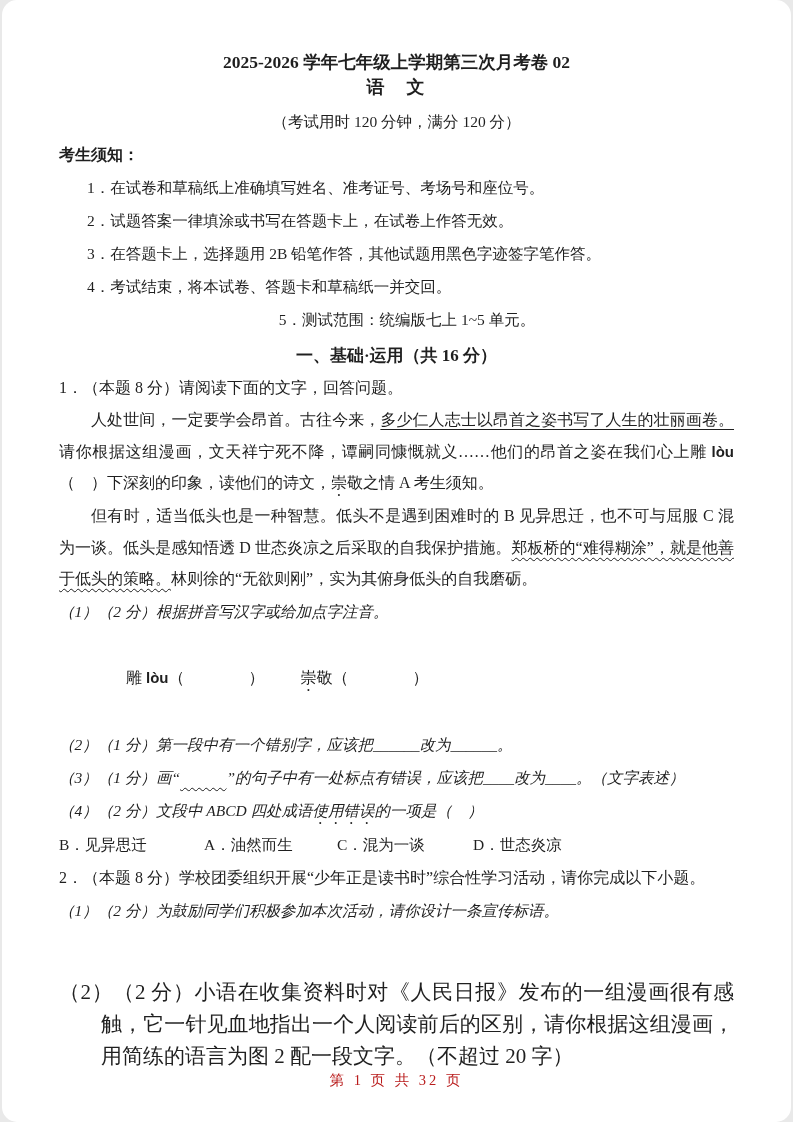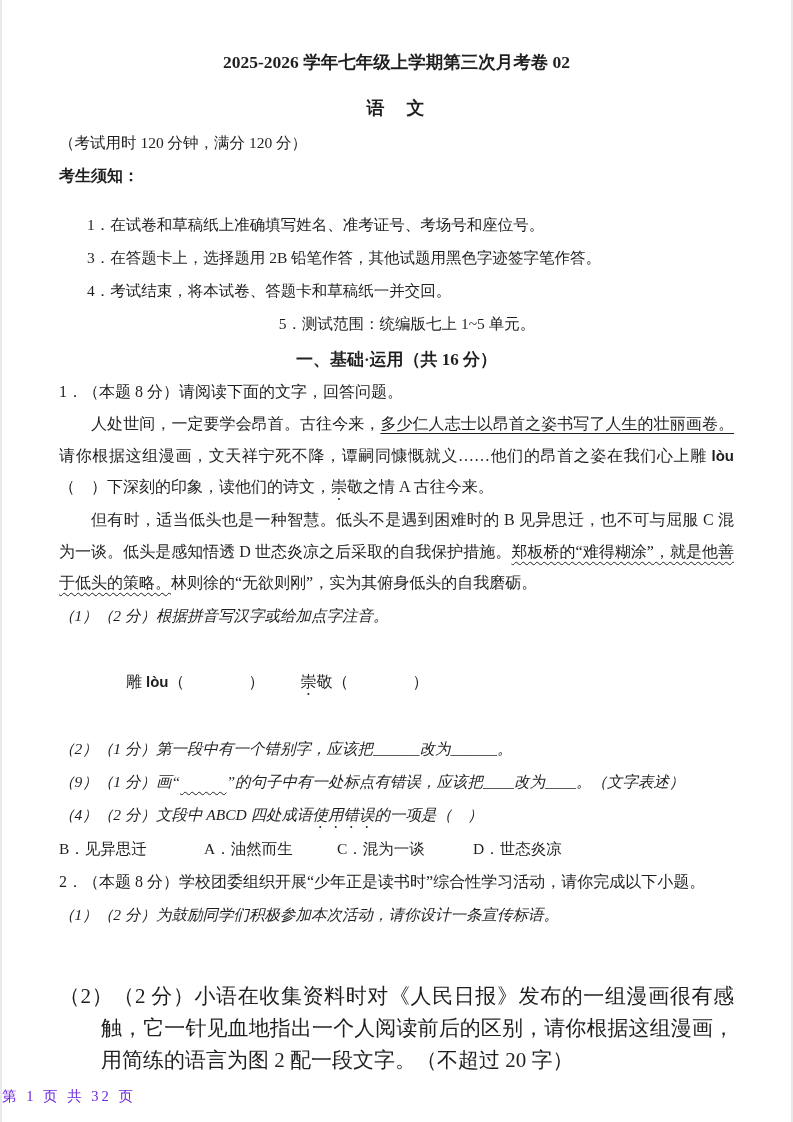--- a/index.html
+++ b/index.html
@@ -6,29 +6,30 @@
   html,body { background:#e9e9e9; }
   .page {
     position:relative;
     width:789px; height:1122px;
     margin:0 auto;
     background:#ffffff;
     color:#1f1f1f;
     font-family:"Liberation Serif","DejaVu Serif",serif;
     font-size:16px;
     overflow:hidden;
+    border-radius:15px;
   }
   .content { padding:50px 57px 0 57px; }
 
   .title    { text-align:center; font-weight:bold; font-size:17.5px; line-height:24px; }
-  .subject  { text-align:center; font-weight:bold; font-size:18px;   line-height:24px; margin-top:22px; letter-spacing:2px; }
-  .exam-info{ text-align:left; font-size:15.5px; line-height:22px; margin-top:12px; }
+  .subject  { text-align:center; font-weight:bold; font-size:18px;   line-height:24px; margin-top:1px; letter-spacing:2px; }
+  .exam-info{ text-align:center; font-size:15.5px; line-height:22px; margin-top:12px; }
 
   .notice-head { font-weight:bold; font-size:16px; line-height:24px; margin-top:10px; }
-  .notice-list { margin-top:20px; }
+  .notice-list { margin-top:4px; }
   .notice-item { font-size:15.5px; line-height:33px; padding-left:28px; }
   .notice-item.item-5 { padding-left:21px;text-align:center; }
 
   .sec-head { text-align:center; font-weight:bold; font-size:17px; line-height:30px; margin-top:5px; }
 
   .q-stem   { font-size:16px; line-height:33px; white-space:nowrap; }
   .para     { font-size:16px; line-height:31.5px; text-indent:2em; text-align:justify; }
   .subq     { font-size:15.5px; line-height:33px; white-space:nowrap;font-style:italic; }
   .subq-wrap{ font-size:21px; line-height:32px; text-align:justify; padding-left:2em; text-indent:-2em; }
 
@@ -48,64 +49,65 @@
 
   .options { display:flex; font-size:15.5px; line-height:33px; }
   .options .opt { flex:0 0 auto; }
   .options .opt-a { width:133px; }
   .options .opt-b { width:145px; }
   .options .opt-c { width:136px; }
 
   .answer-gap { height:49px; }
 
   .footer {
-    position:absolute; left:0; bottom:16px; width:100%;
-    text-align:left; font-size:14.5px; color:#6d28d9; letter-spacing:3px;
+    position:absolute; left:0; bottom:32px; width:100%;
+    text-align:center; font-size:14.5px; color:#b91c1c; letter-spacing:3px;
   }
 </style>
 </head>
 <body>
 
 <div class="page">
   <div class="content">
 
     <div class="title">2025-2026 学年七年级上学期第三次月考卷 02</div>
     <div class="subject">语　文</div>
     <div class="exam-info">（考试用时 120 分钟，满分 120 分）</div>
 
     <div class="notice-head">考生须知：</div>
     <div class="notice-list">
       <div class="notice-item">1．在试卷和草稿纸上准确填写姓名、准考证号、考场号和座位号。</div>
+      <div class="notice-item">2．试题答案一律填涂或书写在答题卡上，在试卷上作答无效。</div>
       <div class="notice-item">3．在答题卡上，选择题用 2B 铅笔作答，其他试题用黑色字迹签字笔作答。</div>
       <div class="notice-item">4．考试结束，将本试卷、答题卡和草稿纸一并交回。</div>
       <div class="notice-item item-5">5．测试范围：统编版七上 1~5 单元。</div>
     </div>
 
     <div class="sec-head">一、基础·运用（共 16 分）</div>
 
     <div class="q-stem">1．（本题 8 分）请阅读下面的文字，回答问题。</div>
 
     <div class="para">
-      <span>人处世间，一定要学会昂首。古往今来，</span><span class="uline">多少仁人志士以昂首之姿书写了人生的壮丽画卷。</span><span>请你根据这组漫画，文天祥宁死不降，谭嗣同慷慨就义……他们的昂首之姿在我们心上雕 </span><span class="pinyin">lòu</span><span>（　）下深刻的印象，读他们的诗文，</span><span class="em-under">崇</span><span>敬之情 A 古往今来。</span>
+      <span>人处世间，一定要学会昂首。古往今来，</span><span class="uline">多少仁人志士以昂首之姿书写了人生的壮丽画卷。</span><span>请你根据这组漫画，文天祥宁死不降，谭嗣同慷慨就义……他们的昂首之姿在我们心上雕 </span><span class="pinyin">lòu</span><span>（　）下深刻的印象，读他们的诗文，</span><span class="em-under">崇</span><span>敬之情 A 考生须知。</span>
     </div>
 
     <div class="para">
       <span>但有时，适当低头也是一种智慧。低头不是遇到困难时的 B 见异思迁，也不可与屈服 C 混为一谈。低头是感知悟透 D 世态炎凉之后采取的自我保护措施。</span><span class="wavy">郑板桥的“难得糊涂”，就是他善于低头的策略。</span><span>林则徐的“无欲则刚”，实为其俯身低头的自我磨砺。</span>
     </div>
 
     <div class="subq">（1）（2 分）根据拼音写汉字或给加点字注音。</div>
 
     <div class="pinyin-line">
       <span>雕 </span><span class="pinyin">lòu</span><span>（　　　　）</span><span class="gap"></span><span class="em-under">崇</span><span>敬</span><span>（　　　　）</span>
     </div>
 
     <div class="subq">（2）（1 分）第一段中有一个错别字，应该把______改为______。</div>
 
     <div class="subq">
-      <span>（9）（1 分）画“</span><span class="wavy-blank">　　　</span><span>”的句子中有一处标点有错误，应该把____改为____。（文字表述）</span>
+      <span>（3）（1 分）画“</span><span class="wavy-blank">　　　</span><span>”的句子中有一处标点有错误，应该把____改为____。（文字表述）</span>
     </div>
 
     <div class="subq">
       <span>（4）（2 分）文段中 ABCD 四处成语</span><span class="em-under">使用错误</span><span>的一项是（　）</span>
     </div>
 
     <div class="options">
       <span class="opt opt-b">B．见异思迁</span>
       <span class="opt opt-a">A．油然而生</span>
       <span class="opt opt-c">C．混为一谈</span>

